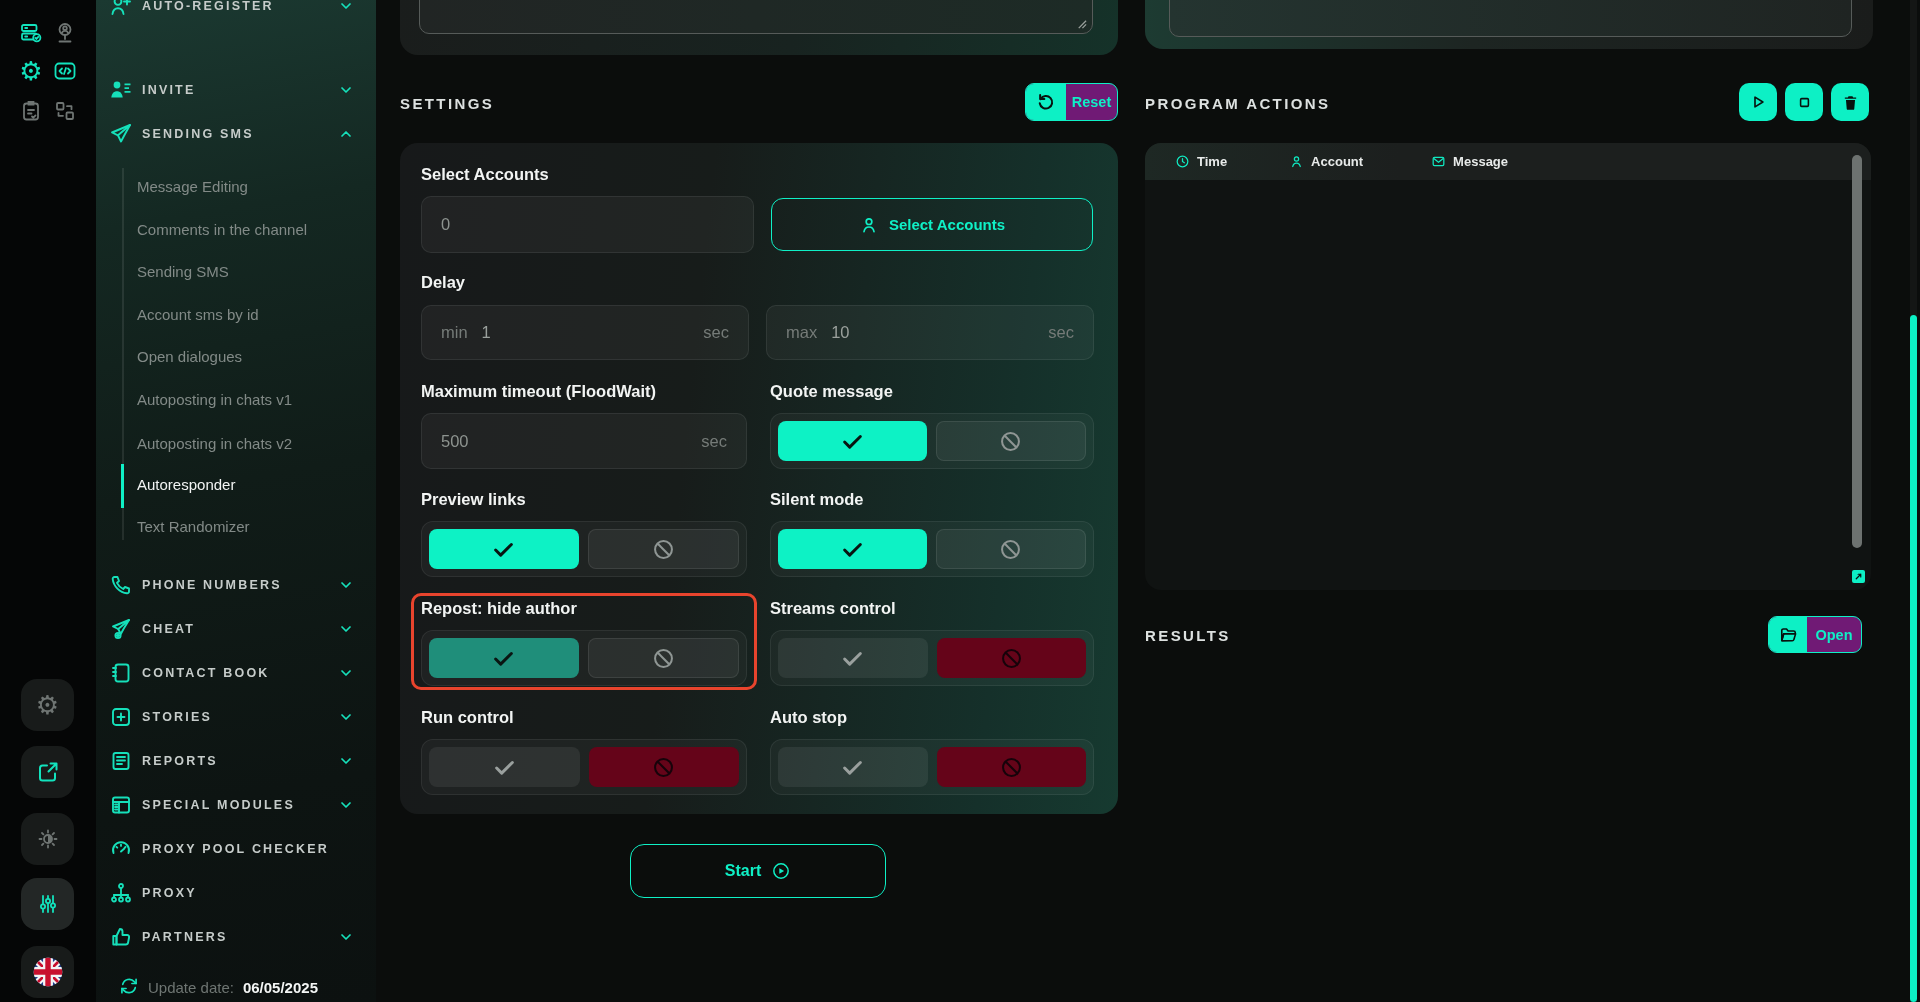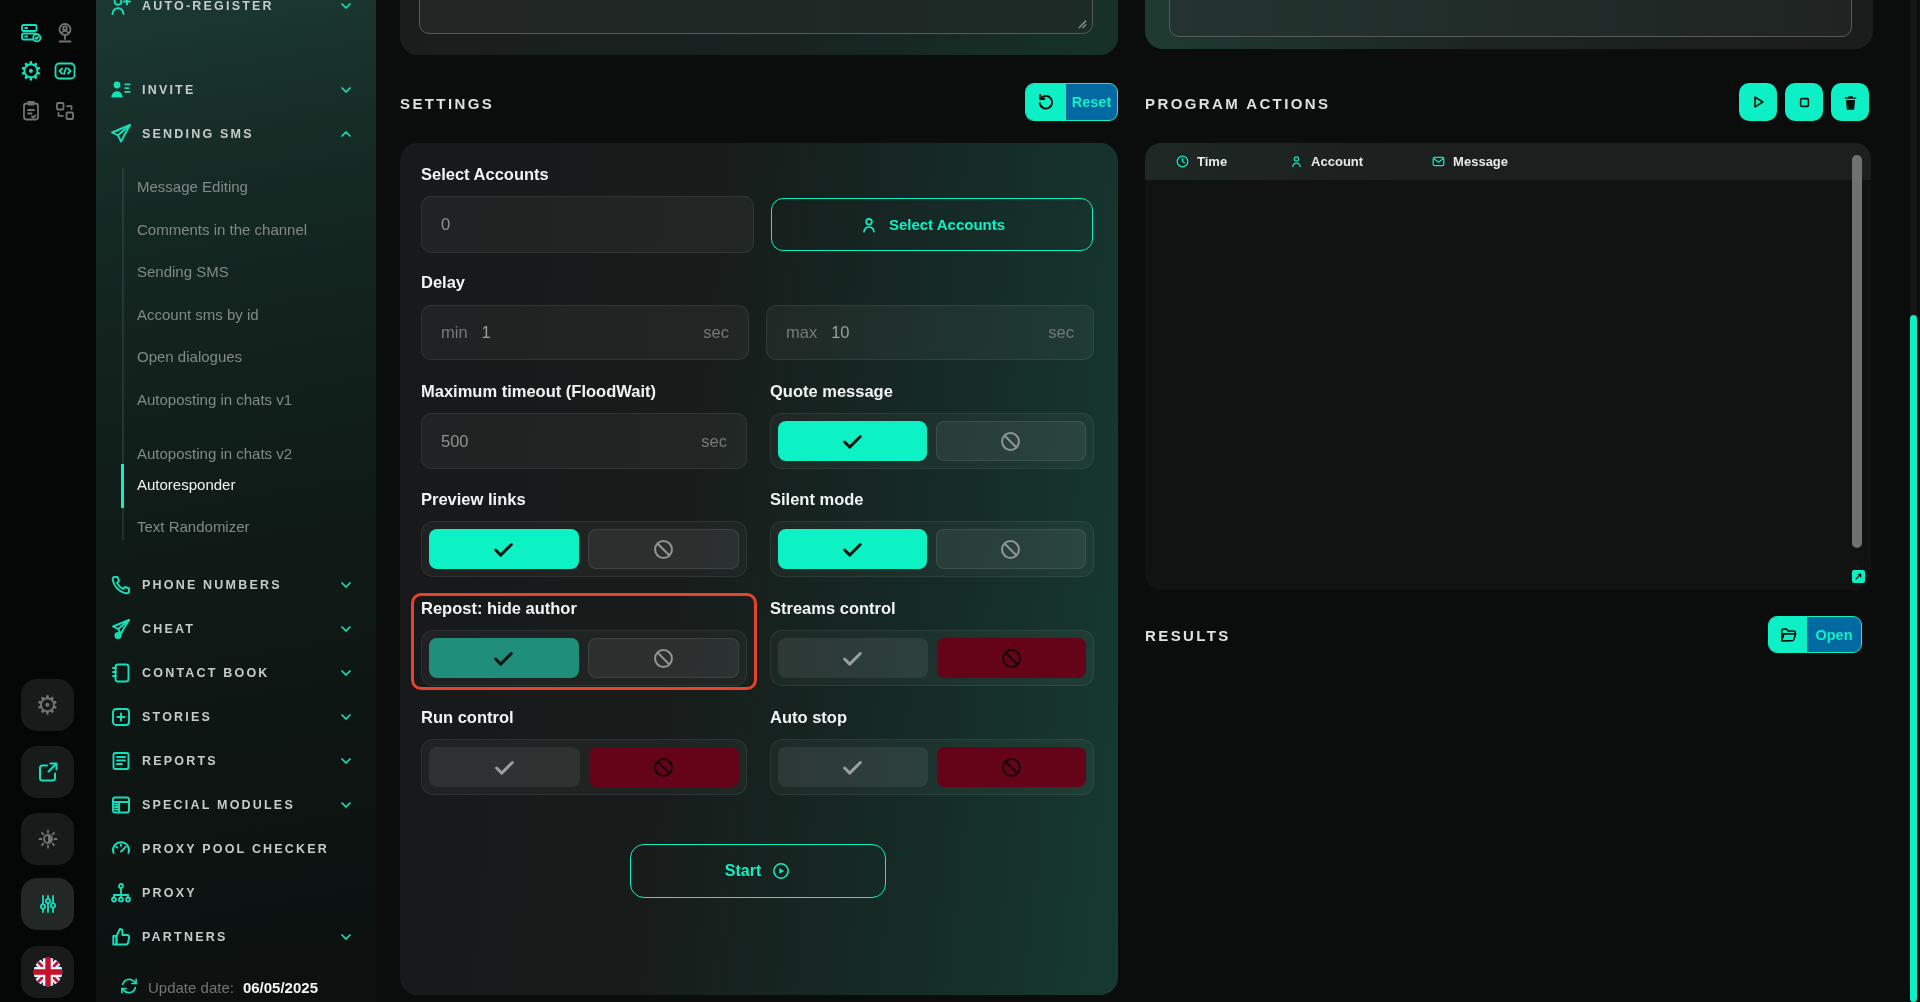--- a/index.html
+++ b/index.html
@@ -40,27 +40,27 @@
   .update-val { font-size:15px; font-weight:700; color:#f4f6f5; }
 
   
   .sect-title { position:absolute; font-size:15px; font-weight:700; letter-spacing:2.4px; color:#dde1e0; white-space:nowrap; }
   .card { position:absolute; border-radius:18px; }
   .txa { position:absolute; border:1px solid #565b59; border-radius:10px;
          background:linear-gradient(90deg,#212524,#1d2b26); }
   .grip { position:absolute; right:5px; bottom:4px; width:11px; height:11px; }
 
   
-  .split-btn { position:absolute; display:flex; border:1.5px solid #0ff0c6; border-radius:9px; overflow:hidden; cursor:pointer; background:#0369a1; }
+  .split-btn { position:absolute; display:flex; border:1.5px solid #0ff0c6; border-radius:9px; overflow:hidden; cursor:pointer; background:#701a75; }
   .split-btn .seg-ic { width:40px; display:flex; align-items:center; justify-content:center; background:#0df0c5; color:#07130f; }
   .split-btn .seg-tx { flex:1; display:flex; align-items:center; justify-content:center; color:#0ff0c6; font-size:14.5px; font-weight:700; }
 
   
   .settings-card {
-    left:400px; top:143px; width:718px; height:852px;
+    left:400px; top:143px; width:718px; height:671px;
     background:linear-gradient(96deg, #17191a 0%, #171c1a 40%, #15302a 82%, #163a30 100%);
   }
   .f-label { position:absolute; font-size:16.5px; font-weight:700; color:#f2f4f3; white-space:nowrap; }
   .inp { position:absolute; background:rgba(255,255,255,0.045); border:1px solid rgba(255,255,255,0.075);
          border-radius:10px; display:flex; align-items:center; padding:0 19px; font-size:16.5px; color:#8d938f; cursor:text; }
   .inp .pref { color:#757b78; margin-right:14px; }
   .inp .val { color:#9aa09c; }
   .inp .unit { margin-left:auto; color:#757b78; }
   .btn-outline { position:absolute; display:flex; align-items:center; justify-content:center; gap:10px;
     border:1.5px solid #0ff0c6; border-radius:12px; color:#0ff0c6; font-size:15px; font-weight:700; cursor:pointer; }
@@ -237,21 +237,21 @@
 
     <div class="subline"></div>
     <div class="subactive"></div>
 
     <div class="ms" style="top:166px;">Message Editing</div>
     <div class="ms" style="top:209px;">Comments in the channel</div>
     <div class="ms" style="top:251px;">Sending SMS</div>
     <div class="ms" style="top:294px;">Account sms by id</div>
     <div class="ms" style="top:336px;">Open dialogues</div>
     <div class="ms" style="top:379px;">Autoposting in chats v1</div>
-    <div class="ms" style="top:433px;">Autoposting in chats v2</div>
+    <div class="ms" style="top:423px;">Autoposting in chats v2</div>
     <div class="ms active" style="top:464px;">Autoresponder</div>
     <div class="ms" style="top:506px;">Text Randomizer</div>
 
     <div class="mi" style="top:563px;">
       <span class="ic">
         <svg viewBox="0 0 24 24" fill="none" stroke="currentColor" stroke-width="1.9" stroke-linecap="round" stroke-linejoin="round">
           <path d="M5.5 4h3L10 8l-2 1.8a13 13 0 0 0 6.2 6.2L16 14l4 1.5v3a1.8 1.8 0 0 1-2 1.8C10.8 19.6 4.4 13.2 3.7 6A1.8 1.8 0 0 1 5.5 4z"></path>
         </svg>
         </span>
       <span class="lbl">PHONE NUMBERS</span>

